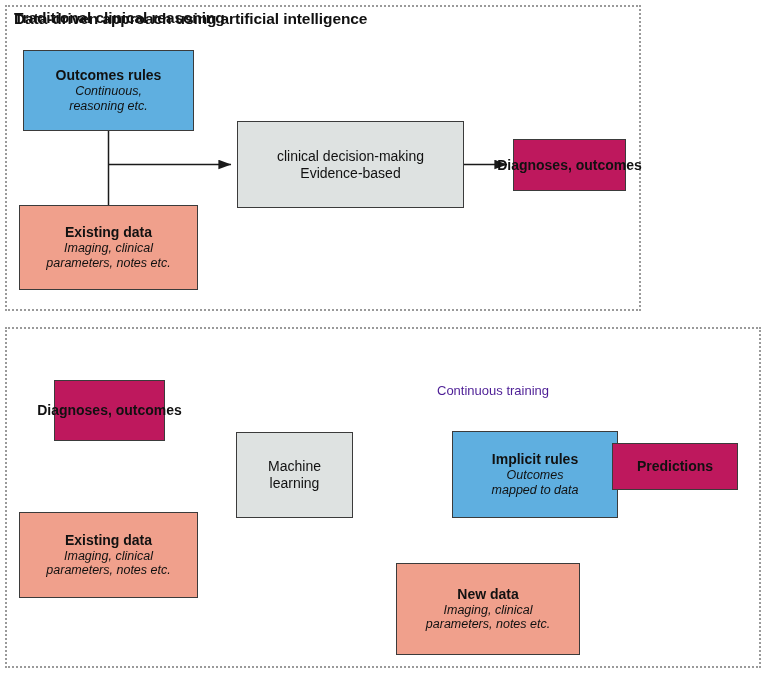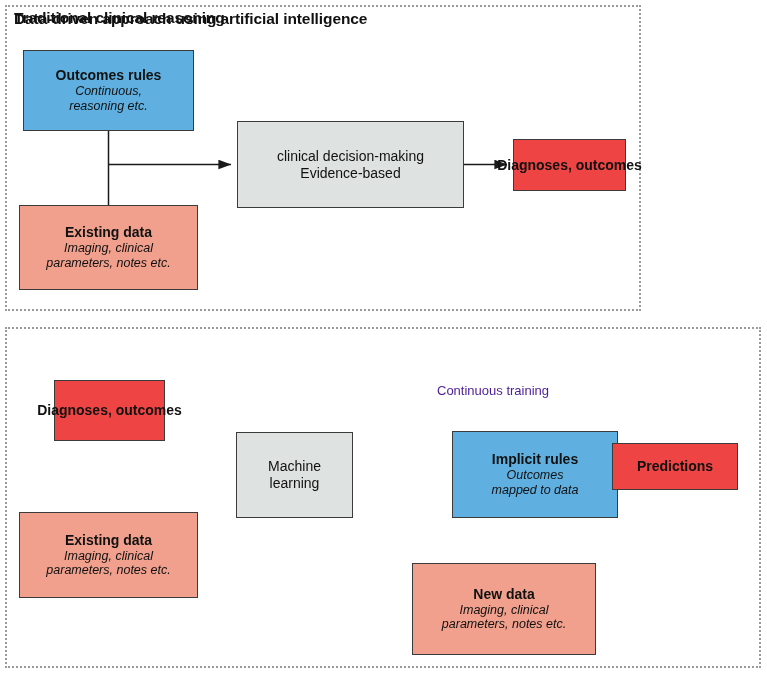--- a/index.html
+++ b/index.html
@@ -14,21 +14,21 @@
   #title-top{left:14px;top:9px;}
   #title-bottom{left:14px;top:10px;}
   .node{position:absolute;box-sizing:border-box;border:1.6px solid #3b3b3b;
         display:flex;flex-direction:column;align-items:center;justify-content:center;
         text-align:center;line-height:1.18;color:#111;}
   .node .t1{font-weight:bold;font-size:14px;white-space:nowrap;}
   .node .t2{font-style:italic;font-size:12.5px;}
   .node .t2 span{display:block;white-space:nowrap;}
   .n-blue{background:#5FAFE0;}
   .n-salmon{background:#F0A08C;}
-  .n-teal{background:#ef4444;}
+  .n-teal{background:#be185d;}
   .n-gray{background:#DEE2E1;}
   .plain .t1{font-weight:normal;font-size:14px;}
   .plain .t1 span{display:block;white-space:nowrap;}
   svg.wires{position:absolute;left:0;top:0;width:767px;height:674px;
             pointer-events:none;overflow:visible;}
   .edge{stroke:#1a1a1a;stroke-width:1.5px;fill:none;}
   .edgelabel{position:absolute;font-size:13px;color:#4c1d95;white-space:nowrap;}
 </style>
 </head>
 <body>
@@ -128,19 +128,19 @@
   <div class="t2">
     <span>Outcomes</span>
     <span>mapped to data</span>
   </div>
 </div>
 
 <div class="node n-teal" style="left:612px;top:443px;width:126px;height:47px;align-items:center;">
   <div class="t1">Predictions</div>
 </div>
 
-<div class="node n-salmon" style="left:396px;top:563px;width:184px;height:92px;margin-left:16px;">
+<div class="node n-salmon" style="left:396px;top:563px;width:184px;height:92px;">
   <div class="t1">New data</div>
   <div class="t2">
     <span>Imaging, clinical</span>
     <span>parameters, notes etc.</span>
   </div>
 </div>
 
 </body></html>

